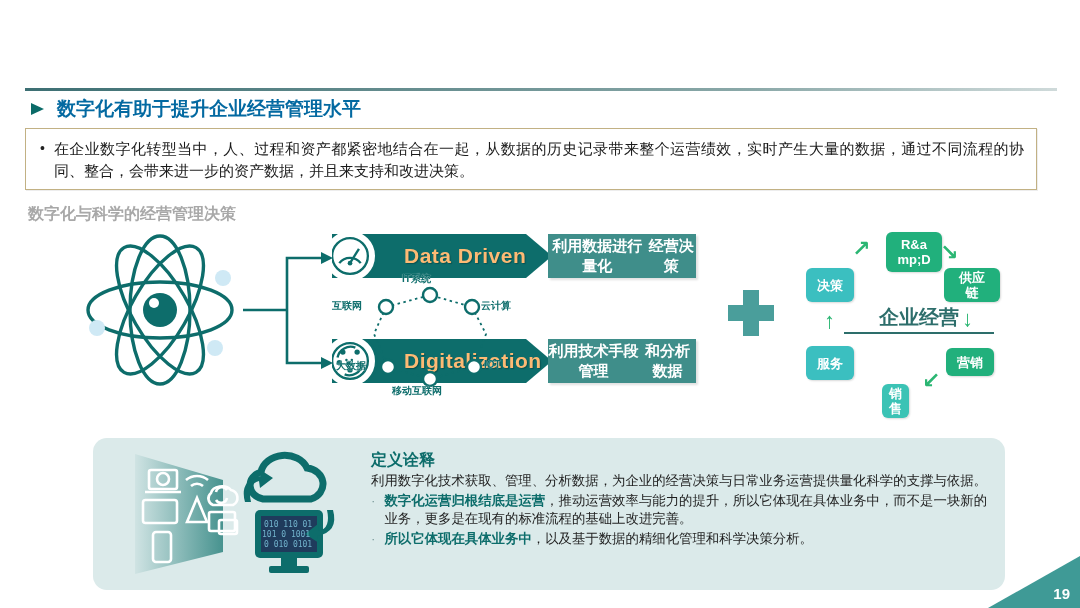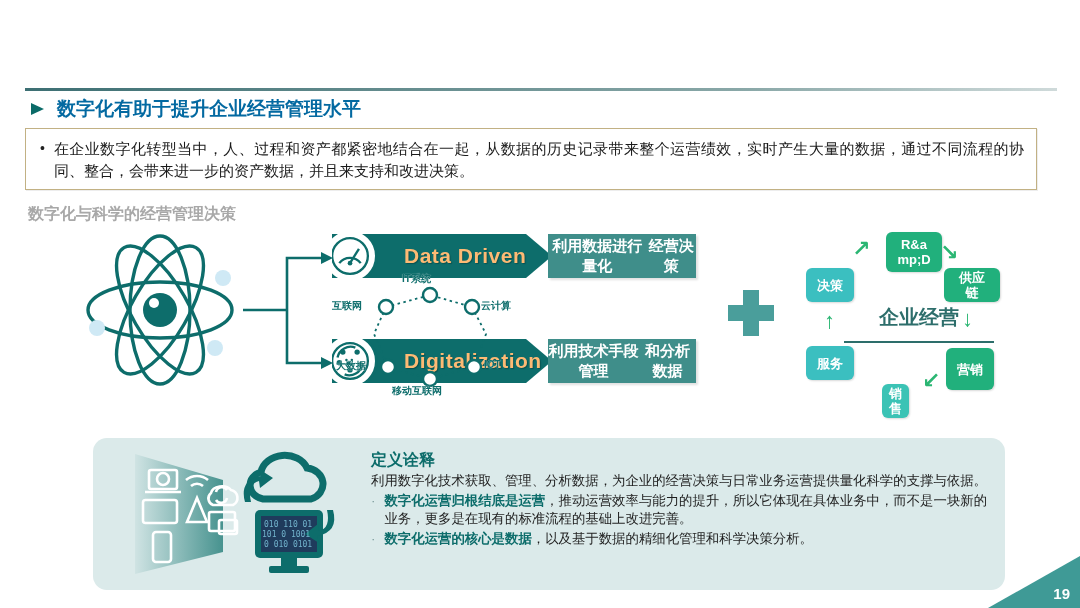--- a/index.html
+++ b/index.html
@@ -99,21 +99,21 @@
   .cycle{position:absolute;left:790px;top:-2px;width:280px;height:200px;}
   .cnode{
     position:absolute;border-radius:6px;color:#fff;font-weight:bold;font-size:13px;
     display:flex;align-items:center;justify-content:center;text-align:center;
     padding:5px 9px;box-sizing:border-box;line-height:15px;
     box-shadow:1px 1px 2px rgba(0,0,0,.15);
   }
   .cycle-center{
     position:absolute;left:54px;top:84px;width:150px;text-align:center;
     font-size:20px;font-weight:bold;color:#2d6e6b;
-    border-bottom:2px solid #2d6e6b;padding-bottom:10px;
+    border-bottom:2px solid #2d6e6b;padding-bottom:1px;
   }
   .carrow{position:absolute;color:#2bb673;font-size:22px;font-weight:bold;line-height:1;}
 
   
   .panel{
     position:absolute;left:93px;top:438px;width:912px;height:152px;
     background:#dbeaea;border-radius:14px;
   }
   .panel-icons{position:absolute;left:12px;top:10px;width:250px;height:132px;}
   .panel-text{position:absolute;left:278px;top:12px;width:618px;}
@@ -246,21 +246,21 @@
     <div class="cycle">
       <div class="cycle-center">企业经营</div>
 
       <div class="cnode" style="left:96px;top:12px;width:56px;height:40px;flex-direction:column;background:#21b07c;">
         <span>R&amp;a</span>
         <span>mp;D</span>
       </div>
 
       <div class="cnode" style="left:154px;top:48px;width:56px;height:34px;background:#21b07c;">供应链</div>
 
-      <div class="cnode" style="left:156px;top:128px;width:48px;height:42px;background:#21b07c;">营销</div>
+      <div class="cnode" style="left:156px;top:128px;width:48px;height:28px;background:#21b07c;">营销</div>
 
       <div class="cnode" style="left:92px;top:164px;width:27px;height:34px;background:#3bc3b5;">销售</div>
 
       <div class="cnode" style="left:16px;top:126px;width:48px;height:34px;background:#3bbfc0;">服务</div>
 
       <div class="cnode" style="left:16px;top:48px;width:48px;height:34px;background:#3bbfc0;">决策</div>
 
       <span class="carrow" style="left:62px;top:18px;">↗</span>
       <span class="carrow" style="left:150px;top:22px;">↘</span>
       <span class="carrow" style="left:172px;top:88px;">↓</span>
@@ -309,21 +309,21 @@
 
     <div class="panel-text">
       <div class="def-title">定义诠释</div>
       <div class="def-body">利用数字化技术获取、管理、分析数据，为企业的经营决策与日常业务运营提供量化科学的支撑与依据。</div>
       <div class="def-li">
         <span class="d">·</span>
         <span><span class="em">数字化运营归根结底是运营</span><span>，推动运营效率与能力的提升，所以它体现在具体业务中，而不是一块新的业务，更多是在现有的标准流程的基础上改进完善。</span></span>
       </div>
       <div class="def-li">
         <span class="d">·</span>
-        <span><span class="em">数字化运营的核心是数据</span><span>，以及基于数据的精细化管理和科学决策分析。</span></span>
+        <span><span class="em">所以它体现在具体业务中</span><span>，以及基于数据的精细化管理和科学决策分析。</span></span>
       </div>
     </div>
   </div>
 
   <div class="corner"></div>
   <div class="pagenum">19</div>
   <div class="left-edge"></div>
 </div>
 
 </body></html>

